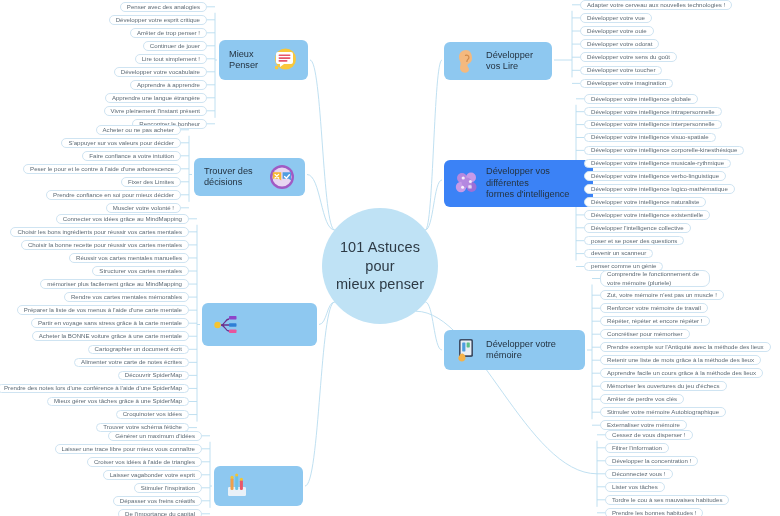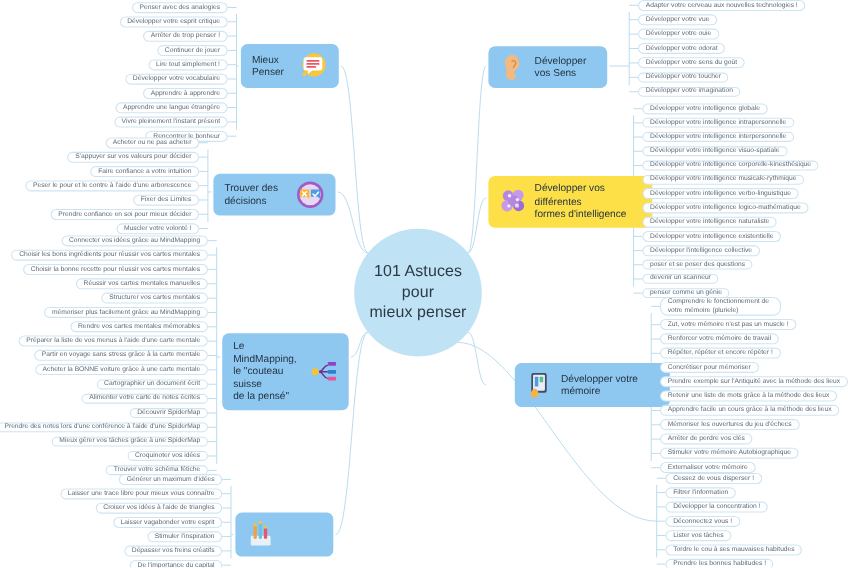--- a/index.html
+++ b/index.html
@@ -222,23 +222,20 @@
       <div class="leaf r-align" style="left: 121px; top: 177px; width: 60px; height: 9.6px; border-color: rgb(207, 228, 242); color: rgb(92, 106, 117);">
         <span>Fixer des Limites</span>
       </div>
       <div class="leaf r-align" style="left: 46px; top: 190px; width: 135px; height: 9.6px; border-color: rgb(207, 228, 242); color: rgb(92, 106, 117);">
         <span>Prendre confiance en soi pour mieux décider</span>
       </div>
       <div class="leaf r-align" style="left: 106px; top: 203px; width: 75px; height: 9.6px; border-color: rgb(207, 228, 242); color: rgb(92, 106, 117);">
         <span>Muscler votre volonté !</span>
       </div>
       <div class="branch" style="left: 202px; top: 303px; width: 115px; min-height: 43px; background: rgb(142, 200, 240);">
-        <span class="btext">Le MindMapping,
-le "couteau suisse
-de la pensé"</span>
         <svg class="ico" width="26" height="26" viewBox="0 0 26 26">
           <circle cx="5.5" cy="13" r="3.2" fill="#f5c431"></circle>
       <path d="M9 13c4 0 4-6 8-6M9 13c4 0 4 0 8 0M9 13c4 0 4 6 8 6" stroke="#6b2f8c" stroke-width="1.3" fill="none"></path>
       <rect x="17" y="4" width="7.5" height="3.4" rx=".7" fill="#8e44c9"></rect>
       <rect x="17" y="11.3" width="7.5" height="3.4" rx=".7" fill="#2f7fd6"></rect>
       <rect x="17" y="17.6" width="7.5" height="3.4" rx=".7" fill="#e8559d"></rect>
         </svg>
       </div>
       <div class="leaf r-align" style="left: 56px; top: 214px; width: 133px; height: 9.6px; border-color: rgb(207, 228, 242); color: rgb(92, 106, 117);">
         <span>Connecter vos idées grâce au MindMapping</span>
@@ -321,21 +318,21 @@
         <span>Dépasser vos freins créatifs</span>
       </div>
       <div class="leaf r-align" style="left: 118px; top: 509px; width: 84px; height: 9.6px; border-color: rgb(207, 228, 242); color: rgb(92, 106, 117);">
         <span>De l'importance du capital</span>
       </div>
       <div class="branch" style="left: 444px; top: 42px; width: 108px; min-height: 36px; background: rgb(142, 200, 240);">
         <svg class="ico" width="26" height="26" viewBox="0 0 26 26">
           <path d="M12 2c-4 0-7 3.1-7 7 0 3 1.6 4.2 1.6 6.6 0 1.9-.6 2.6-.6 4.2 0 3 2.2 4.9 5 4.9 2.4 0 4-1.3 4-3.2 0-2-1.6-2.6-1.6-4 0-1 .8-1.6 1.8-2.2 1.8-1 2.8-2.6 2.8-5.1C18 5.2 15.6 2 12 2z" fill="#f4b97e"></path>
       <path d="M11.5 7.4c1.8-.9 3.4.3 3.4 2 0 1.9-2 2.2-2 4" stroke="#d08b4b" stroke-width="1.2" fill="none" stroke-linecap="round"></path>
         </svg>
-        <span class="btext">Développer vos Sens</span>
+        <span class="btext">Développer vos Lire</span>
       </div>
       <div class="leaf l-align" style="left: 580px; top: 0px; width: 152px; height: 9.6px; border-color: rgb(207, 228, 242); color: rgb(92, 106, 117);">
         <span>Adapter votre cerveau aux nouvelles technologies !</span>
       </div>
       <div class="leaf l-align" style="left: 580px; top: 13.1px; width: 72px; height: 9.6px; border-color: rgb(207, 228, 242); color: rgb(92, 106, 117);">
         <span>Développer votre vue</span>
       </div>
       <div class="leaf l-align" style="left: 580px; top: 26.2px; width: 74px; height: 9.6px; border-color: rgb(207, 228, 242); color: rgb(92, 106, 117);">
         <span>Développer votre ouie</span>
       </div>
@@ -344,21 +341,21 @@
       </div>
       <div class="leaf l-align" style="left: 580px; top: 52.4px; width: 97px; height: 9.6px; border-color: rgb(207, 228, 242); color: rgb(92, 106, 117);">
         <span>Développer votre sens du goût</span>
       </div>
       <div class="leaf l-align" style="left: 580px; top: 65.5px; width: 82px; height: 9.6px; border-color: rgb(207, 228, 242); color: rgb(92, 106, 117);">
         <span>Développer votre toucher</span>
       </div>
       <div class="leaf l-align" style="left: 580px; top: 78.6px; width: 93px; height: 9.6px; border-color: rgb(207, 228, 242); color: rgb(92, 106, 117);">
         <span>Développer votre imagination</span>
       </div>
-      <div class="branch" style="left: 444px; top: 160px; width: 149px; min-height: 40px; background: #fde047;">
+      <div class="branch" style="left: 444px; top: 160px; width: 149px; min-height: 40px; background: #3b82f6;">
         <svg class="ico" width="26" height="26" viewBox="0 0 26 26">
           <circle cx="8" cy="8" r="5" fill="#b488e0"></circle>
       <circle cx="17" cy="7.5" r="5" fill="#c79ae8"></circle>
       <circle cx="7" cy="17" r="5.2" fill="#c79ae8"></circle>
       <circle cx="17.5" cy="17" r="5" fill="#9d6fd6"></circle>
       <circle cx="12.8" cy="12.6" r="5.2" fill="#b488e0"></circle>
       <circle cx="9.2" cy="8" r="1.6" fill="#fff" opacity=".85"></circle>
       <circle cx="16.4" cy="11.4" r="1.5" fill="#fff" opacity=".85"></circle>
       <circle cx="8.6" cy="17.2" r="1.5" fill="#fff" opacity=".85"></circle>
       <rect x="14.3" y="15.2" width="3.4" height="3.4" rx=".6" fill="#fff" opacity=".7"></rect>
@@ -401,21 +398,21 @@
       </div>
       <div class="leaf l-align" style="left: 584px; top: 235.9px; width: 100px; height: 9.6px; border-color: rgb(207, 228, 242); color: rgb(92, 106, 117);">
         <span>poser et se poser des questions</span>
       </div>
       <div class="leaf l-align" style="left: 584px; top: 248.8px; width: 69px; height: 9.6px; border-color: rgb(207, 228, 242); color: rgb(92, 106, 117);">
         <span>devenir un scanneur</span>
       </div>
       <div class="leaf l-align" style="left: 584px; top: 261.7px; width: 79px; height: 9.6px; border-color: rgb(207, 228, 242); color: rgb(92, 106, 117);">
         <span>penser comme un génie</span>
       </div>
-      <div class="branch" style="left: 444px; top: 330px; width: 141px; min-height: 40px; background: rgb(142, 200, 240); margin-left: 24px;">
+      <div class="branch" style="left: 444px; top: 330px; width: 141px; min-height: 40px; background: rgb(142, 200, 240);">
         <svg class="ico" width="26" height="26" viewBox="0 0 26 26">
           <rect x="5" y="2" width="14" height="18" rx="1.8" fill="#3f4e66"></rect>
       <rect x="6.6" y="3.6" width="10.8" height="14.6" rx="1" fill="#e9eef5"></rect>
       <rect x="8.2" y="5.4" width="3.2" height="9" rx=".6" fill="#4f9de0"></rect>
       <rect x="12.6" y="5.4" width="3.2" height="5" rx=".6" fill="#5ec08a"></rect>
       <path d="M8 16.5c2.5 0 3.5 2.5 3.5 4.5 0 2.2-1.6 3.6-3.6 3.6-2 0-3.6-1.4-3.6-3.3 0-2.2 1.7-2.4 1.7-4z" fill="#f4b24a"></path>
         </svg>
         <span class="btext">Développer votre mémoire</span>
       </div>
       <div class="leaf l-align wrap" style="left: 600px; top: 270px; width: 110px; height: 17px; border-color: rgb(207, 228, 242); color: rgb(92, 106, 117);"><span>Comprendre le fonctionnement de

